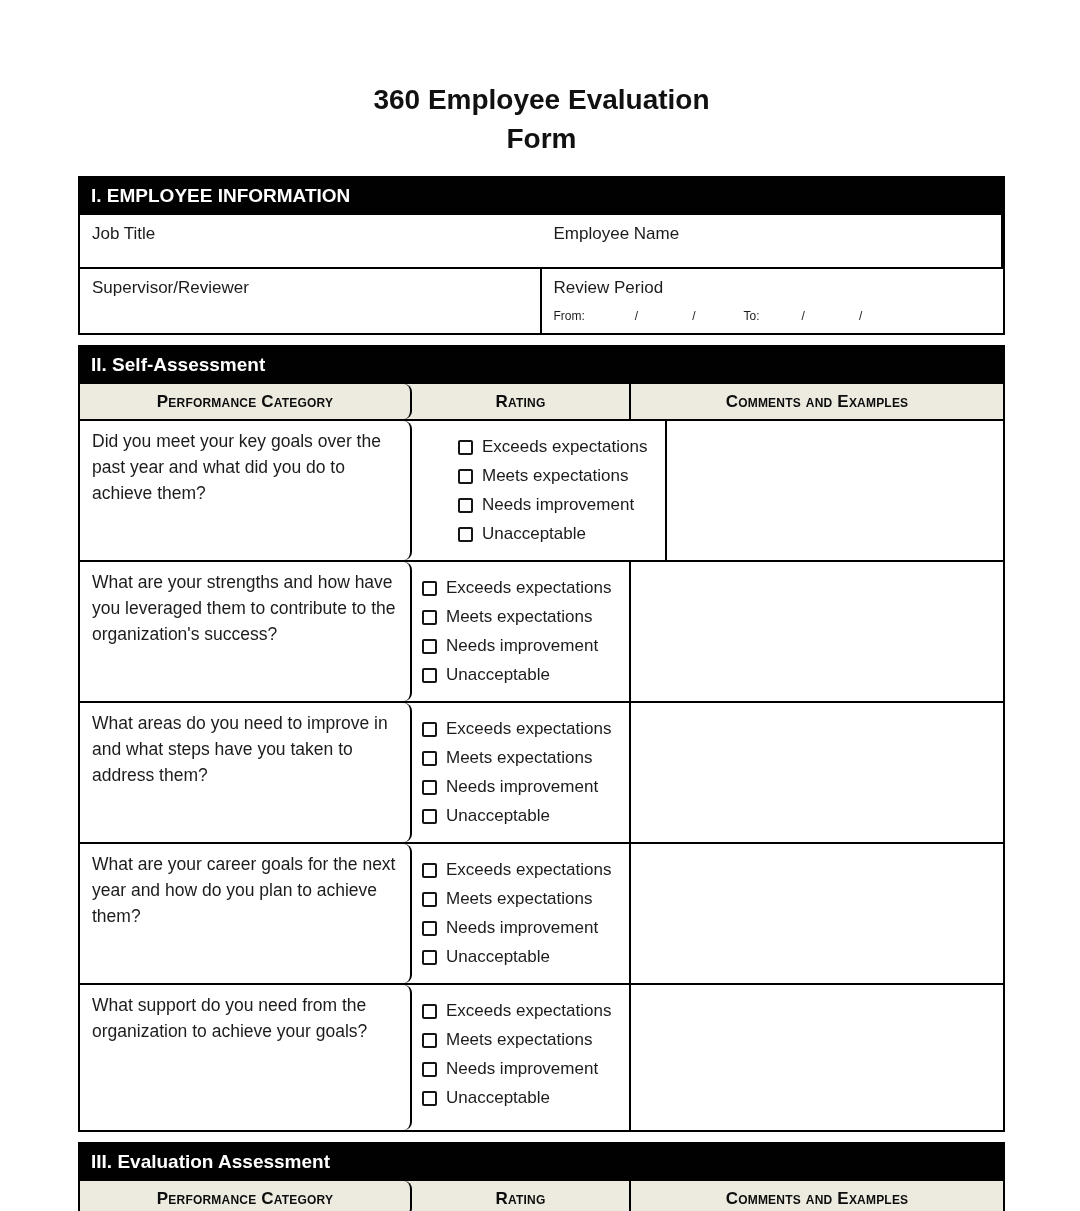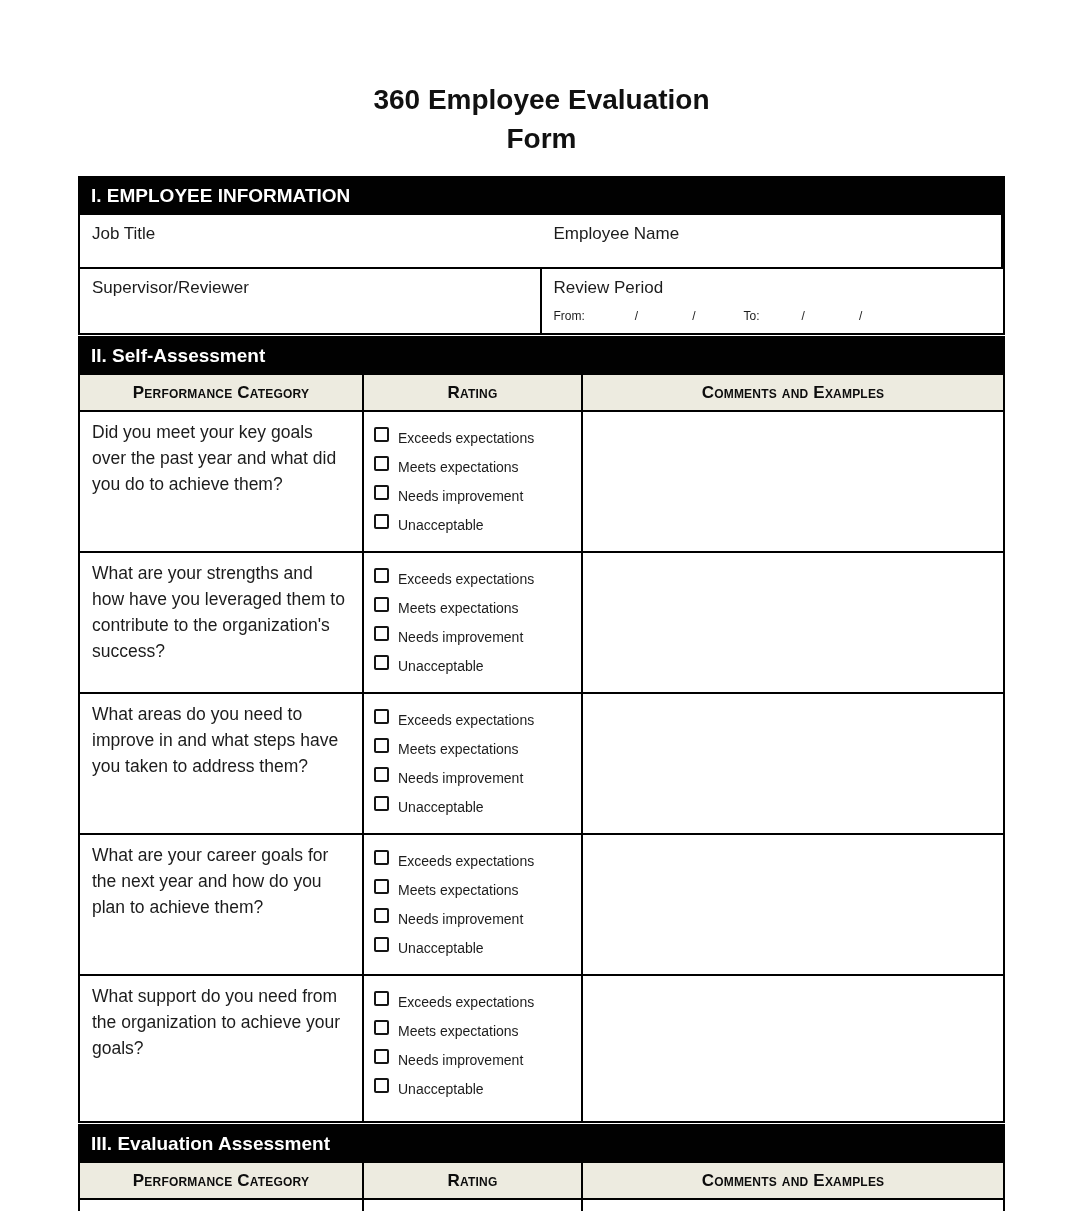--- a/index.html
+++ b/index.html
@@ -20,21 +20,21 @@
   
   .form { position: absolute; left: 78px; top: 176px; width: 927px; }
 
   .section-bar {
     box-sizing: border-box;
     background: #010101; color: #ffffff;
     font-weight: bold; font-size: 19px;
     height: 39px; padding: 4px 13px;
     display: flex; align-items: center;
   }
-  .section-bar.gap { margin-top: 1px; }
+  .section-bar.gap { margin-top: 10px; }
 
   .row {
     box-sizing: border-box; display: flex;
     border-left: 2px solid #000; border-right: 2px solid #000; border-bottom: 2px solid #000;
     background: #fff;
   }
   .cell { box-sizing: border-box; }
 
   
   .info-row-1 { min-height: 54px; }
@@ -48,34 +48,34 @@
   .from-line .sep3 { margin-left: 42px; }
   .from-line .sep4 { margin-left: 54px; }
 
   
   .thead { background: #edebe0; min-height: 37px; align-items: stretch; }
   .th {
     display: flex; align-items: center; justify-content: center;
     font-variant: small-caps; font-weight: bold; font-size: 17px; letter-spacing: 0.2px;
     padding: 5px 4px; text-align: center; color: #0d0d0d;
   }
-  .col-q { width: 284px; border-right: 2px solid #000; }
+  .col-q { width: 332px; border-right: 2px solid #000; border-radius: 8px; }
   .col-r { width: 219px; border-right: 2px solid #000; }
   .col-c { flex: 1; }
 
   .q-cell { padding: 7px 14px 8px 12px; font-size: 17.5px; line-height: 26px; }
   .r-cell { padding: 15px 6px 8px 10px; }
-  .opt { display: flex; align-items: flex-start; margin-bottom: 7px; font-size: 14px; line-height: 22px; }
+  .opt { display: flex; align-items: center; margin-bottom: 7px; font-size: 17px; line-height: 22px; }
   .cb {
     width: 11px; height: 11px; flex: none;
     border: 2px solid #151515; border-radius: 2px;
     margin-right: 9px; background: #fff;
   }
 
-  .qrow-1 { min-height: 132px; }
+  .qrow-1 { min-height: 132px; gap: 36px; }
   .qrow-2 { min-height: 132px; }
   .qrow-3 { min-height: 133px; }
   .qrow-4 { min-height: 132px; }
   .qrow-5 { min-height: 147px; }
   .qrow-sup { min-height: 132px; }
 </style>
 </head>
 <body>
 
 <div class="canvas">

